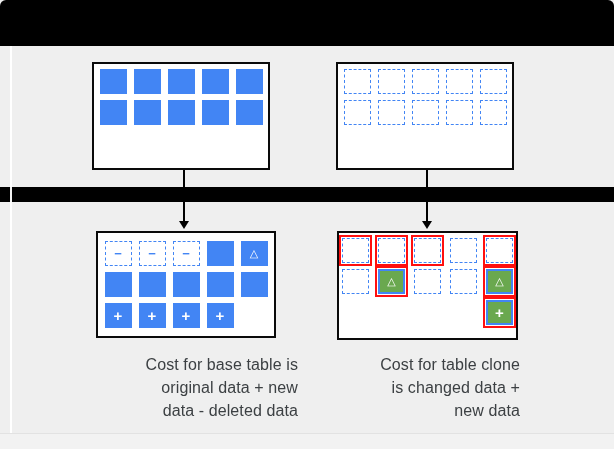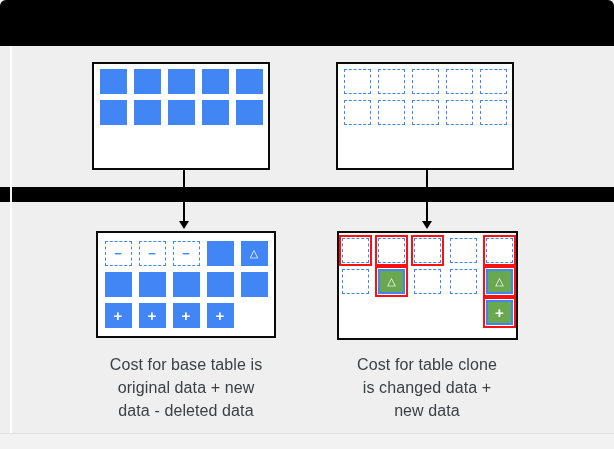--- a/index.html
+++ b/index.html
@@ -43,23 +43,23 @@
 
   .arrow-line { width: 2px; background: var(--black); }
   .arrow-line-left  { left: 183px; top: 170px; height: 52px; }
   .arrow-line-right { left: 426px; top: 170px; height: 52px; }
   .arrow-head { width: 0; height: 0; border-left: 5px solid transparent;
                 border-right: 5px solid transparent; border-top: 8px solid var(--black); }
   .arrow-head-left  { left: 179px; top: 221px; }
   .arrow-head-right { left: 422px; top: 221px; }
 
   .caption { top: 353px; color: var(--text); font-size: 16px; line-height: 23px;
-             text-align: center; white-space: pre-line; letter-spacing: .1px; }
+             text-align: right; white-space: pre-line; letter-spacing: .1px; }
   .caption-left  { left: 74px;  width: 224px; }
-  .caption-right { left: 325px; width: 204px; }
+  .caption-right { left: 316px; width: 204px; }
 </style>
 </head>
 <body>
 
 <div class="abs bar-top"></div>
 <div class="abs sect-upper"></div>
 <div class="abs band-mid"></div>
 <div class="abs sect-lower"></div>
 <div class="abs footer"></div>
 <div class="abs edge-line"></div>

